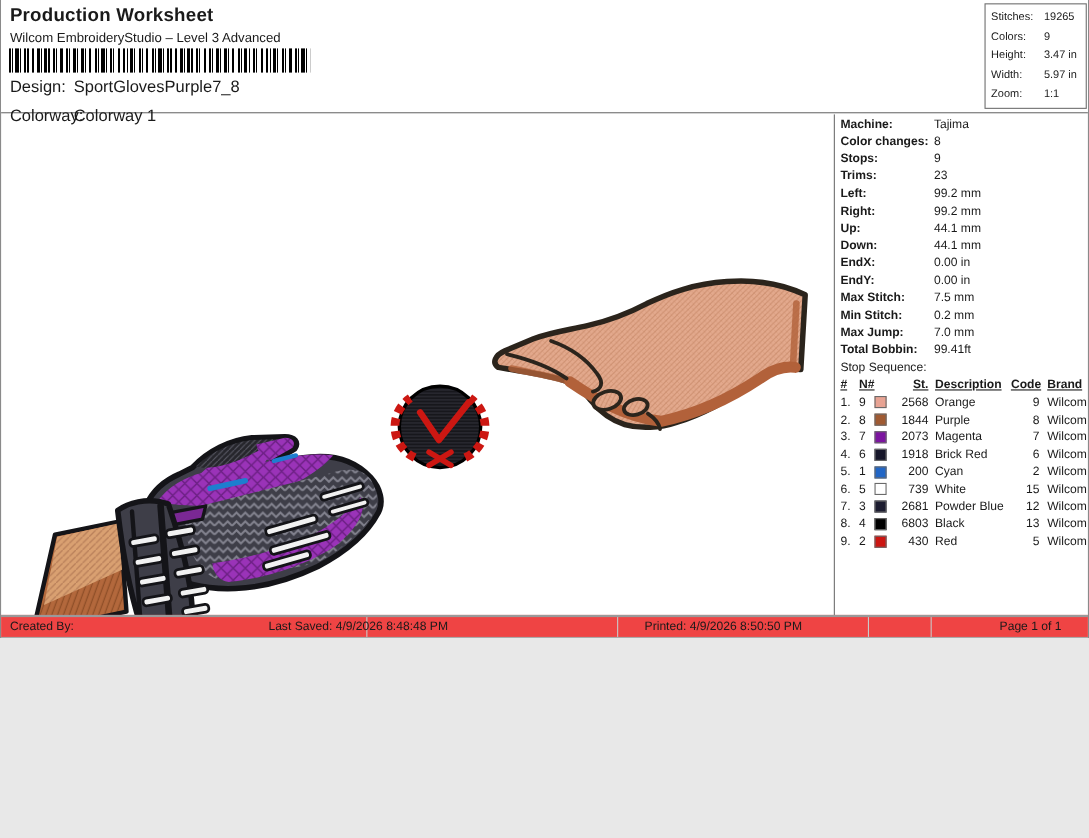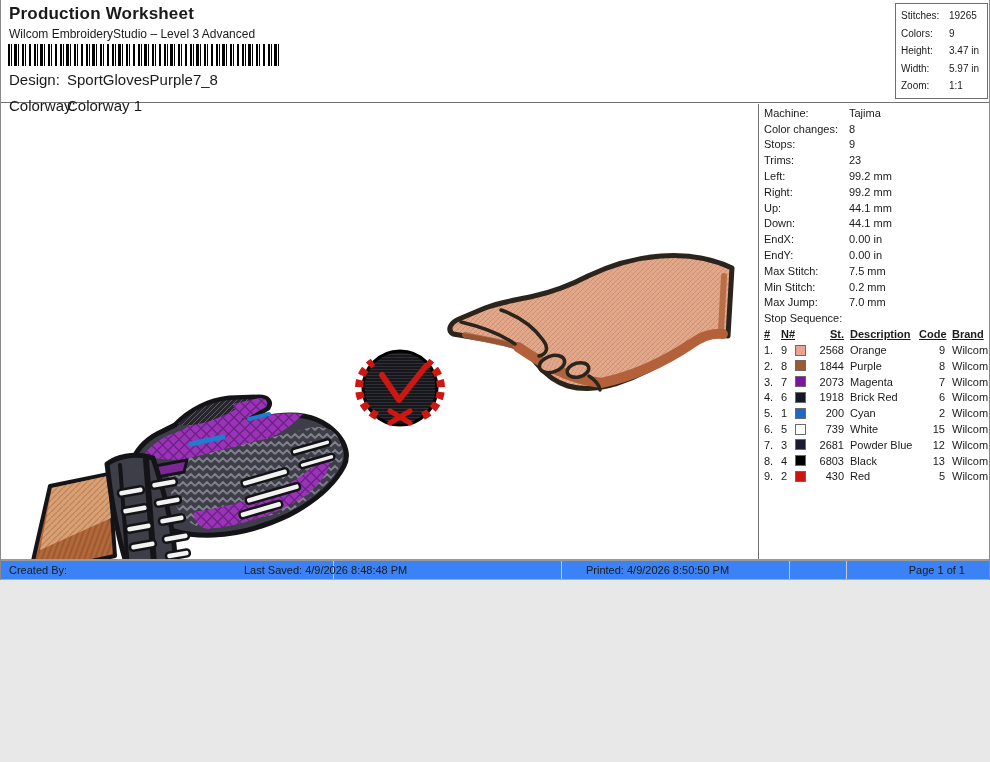--- a/index.html
+++ b/index.html
@@ -35,37 +35,37 @@
   .summary-row { display:flex; height:17.5px; font-size:10px; align-items:center; }
   .summary-row .lbl { width:48px; }
   
   .canvas { position:absolute; left:2px; top:104px; width:755px; height:636px; }
   .canvas svg { display:block; width:755px; height:636px; }
   .right-panel {
     position:absolute; left:757px; top:104px; width:233px; height:635px;
     border-left:1px solid #6f6f6f; padding:1px 0 0 5px;
   }
   .info-row { display:flex; height:15.8px; align-items:center; font-size:11px; }
-  .info-row .lbl { width:85px; }
+  .info-row .lbl { width:85px;font-weight:bold; }
   .ss-title { height:16px; display:flex; align-items:center; font-size:11px; }
   .ss-head, .ss-row { display:flex; height:15.8px; align-items:center; font-size:11px; }
   .ss-head { font-weight:bold; }
   .ss-head span { text-decoration:underline; }
   .c-num { width:17px; }
   .c-n { width:14px; }
   .c-sw { width:17px; display:flex; align-items:center; }
   .c-st { width:33px; text-align:right; padding-right:1px; }
   .c-desc { width:74px; padding-left:5px; }
   .c-code { width:26px; text-align:right; }
   .c-brand { padding-left:7px; }
   .swatch { width:11px; height:11px; border:1px solid #6a6a6a; }
   
   .footer {
     position:absolute; left:0; bottom:0; width:100%; height:21px;
-    border-top:2px solid #9a9a9a; border-bottom:1px solid #aaaaaa; background:#3b82f6; font-size:11px;
+    border-top:2px solid #9a9a9a; border-bottom:1px solid #aaaaaa; background:#ef4444; font-size:11px;
   }
   .f-cell { position:absolute; top:3px; white-space:nowrap; }
   .f-created { left:8px; }
   .f-saved { left:243px; }
   .f-printed { left:585px; }
   .f-page { right:24px; }
   .f-sep { position:absolute; top:0; width:1px; height:100%; background:#c9c9c9; }
   
   .hand-fill   { fill:url(#skinWeave); stroke:var(--outline_dark); stroke-width:5; stroke-linejoin:round; }
   .hand-shadow { fill:none; stroke:var(--hand_shadow); stroke-width:10; stroke-linecap:round; }
@@ -352,20 +352,24 @@
         <div class="info-row">
           <span class="lbl">Min Stitch:</span>
           <span class="val">0.2 mm</span>
         </div>
 
         <div class="info-row">
           <span class="lbl">Max Jump:</span>
           <span class="val">7.0 mm</span>
         </div>
 
+        <div class="info-row">
+          <span class="lbl">Total Bobbin:</span>
+          <span class="val">99.41ft</span>
+        </div>
       </div>
 
     <div class="ss-title">Stop Sequence:</div>
 
     <div class="ss-head">
       <span class="c-num">#</span>
       <span class="c-n">N#</span>
       <span class="c-sw"></span>
       <span class="c-st">St.</span>
       <span class="c-desc">Description</span>

